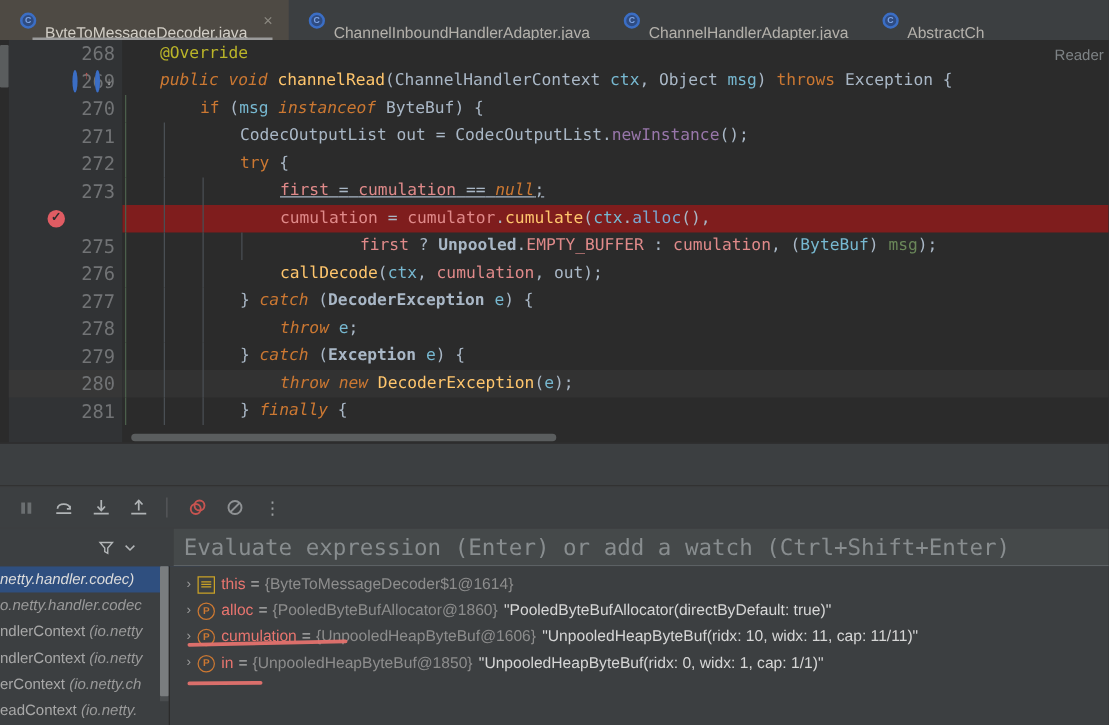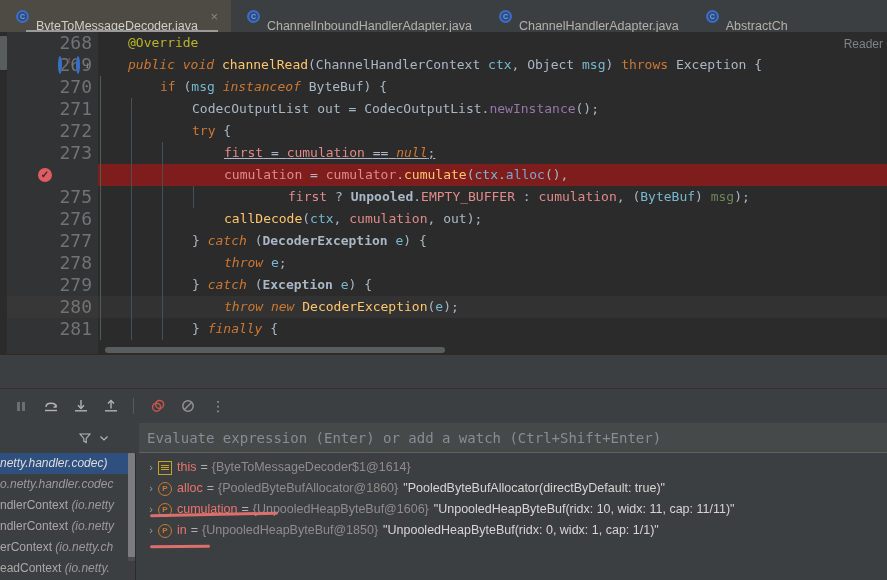--- a/index.html
+++ b/index.html
@@ -58,21 +58,21 @@
   .code-area{
     position:absolute;left:98px;top:0;right:0;height:322px;background:#2b2b2b;
   }
   .reader-mode{
     position:absolute;right:4px;top:5px;font-size:12px;color:#7e8386;
     font-family:"Liberation Sans",sans-serif;
   }
   .ln{
     position:absolute;right:0;width:91px;box-sizing:border-box;padding-right:6px;
     text-align:right;color:#717375;height:22px;line-height:22px;
-    font-family:"DejaVu Sans Mono","Liberation Mono",monospace;font-size:18px;
+    font-family:"DejaVu Sans Mono","Liberation Mono",monospace;font-size:15px;
   }
   .gl{position:relative;height:22px;}
   .gl.hl{background:#373737;}
   .code-line{position:relative;height:22px;}
   .code-line.hl-break{background:#7f1d1d;padding-left:44px;}
   .code-line.hl-cur{background:#323232;}
   .code-text{
     position:absolute;left:0;top:0;height:22px;line-height:22px;white-space:pre;
     font-family:"DejaVu Sans Mono","Liberation Mono",monospace;font-size:13px;
     color:#a9b7c6;
@@ -133,21 +133,21 @@
   .eval-bar{
     position:absolute;left:0;top:423px;width:887px;height:30px;background:#3c3f41;
   }
   .filter-box{
     position:absolute;left:78px;top:0;width:60px;height:30px;
     display:flex;align-items:center;gap:6px;
   }
   .eval-input{
     position:absolute;left:139px;top:0;right:0;height:30px;background:#45494a;
     display:flex;align-items:center;padding-left:8px;box-sizing:border-box;
-    color:#888d8f;font-size:14px;
+    color:#888d8f;font-size:18px;
     font-family:"DejaVu Sans Mono","Liberation Mono",monospace;
   }
   .eval-underline{
     position:absolute;left:139px;top:452px;width:748px;height:1px;background:#5c6164;
   }
 
   
   .frames{
     position:absolute;left:0;top:453px;width:160px;height:127px;background:#3c3f41;
     overflow:hidden;

